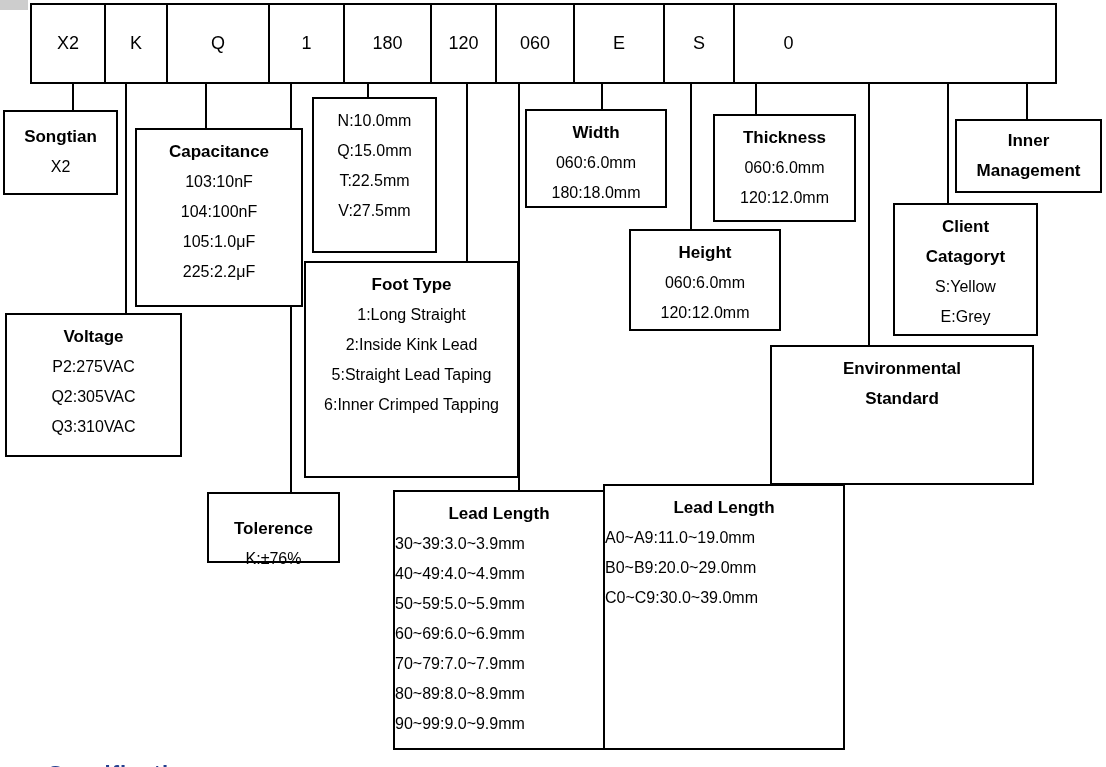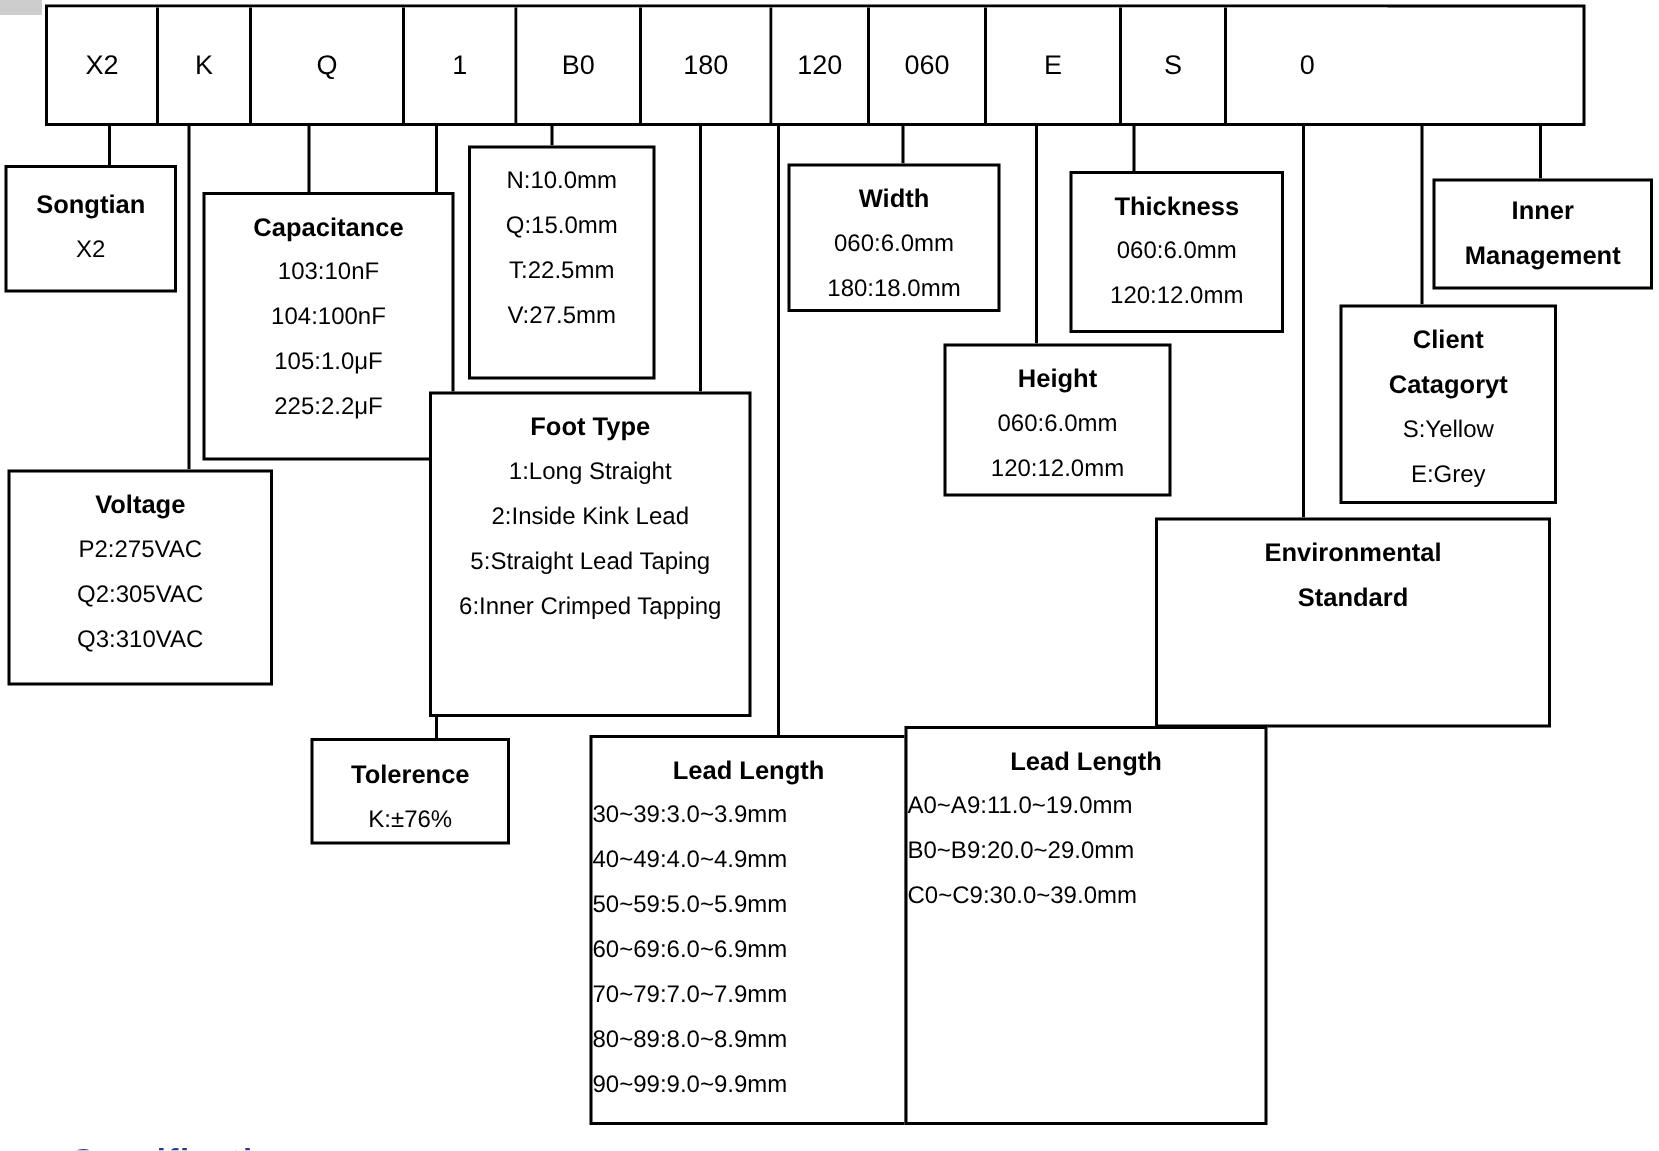--- a/index.html
+++ b/index.html
@@ -62,21 +62,20 @@
 
 <div id="stage">
 
   <div class="corner-gray"></div>
 
   <div class="code-row">
     <div class="code-cell" style="flex:0 0 74px">X2</div>
     <div class="code-cell" style="flex:0 0 62px">K</div>
     <div class="code-cell" style="flex:0 0 102px">Q</div>
     <div class="code-cell" style="flex:0 0 75px">1</div>
-    <div class="code-cell" style="flex:0 0 83px">B0</div>
     <div class="code-cell" style="flex:0 0 87px">180</div>
     <div class="code-cell" style="flex:0 0 65px">120</div>
     <div class="code-cell" style="flex:0 0 78px">060</div>
     <div class="code-cell" style="flex:0 0 90px">E</div>
     <div class="code-cell" style="flex:0 0 70px">S</div>
     <div class="code-cell" style="flex:0 0 107px">0</div>
   </div>
 
   <div class="vline" style="left:72px;top:84px;height:26px"></div>
   <div class="vline" style="left:125px;top:84px;height:229px"></div>
@@ -120,21 +119,21 @@
 
   <div class="box" style="left:312px;top:97px;width:125px;height:156px">
     <div>
         <div class="box-item">N:10.0mm</div>
         <div class="box-item">Q:15.0mm</div>
         <div class="box-item">T:22.5mm</div>
         <div class="box-item">V:27.5mm</div>
       </div>
   </div>
 
-  <div class="box narrow-items" style="left:286px;top:261px;width:215px;height:217px">
+  <div class="box narrow-items" style="left:304px;top:261px;width:215px;height:217px">
     <div class="box-title">Foot Type</div>
     <div>
         <div class="box-item">1:Long Straight</div>
         <div class="box-item">2:Inside Kink Lead</div>
         <div class="box-item">5:Straight Lead Taping</div>
         <div class="box-item">6:Inner Crimped Tapping</div>
       </div>
   </div>
 
   <div class="box" style="left:525px;top:109px;width:142px;height:99px">
@@ -173,21 +172,21 @@
         <div class="box-item">S:Yellow</div>
         <div class="box-item">E:Grey</div>
       </div>
   </div>
 
   <div class="box" style="left:770px;top:345px;width:264px;height:140px">
     <div class="box-title">Environmental</div>
     <div class="box-title">Standard</div>
   </div>
 
-  <div class="box" style="left:207px;top:492px;width:133px;height:71px;padding-top:8px">
+  <div class="box" style="left:207px;top:492px;width:133px;height:71px;padding-top:20px">
     <div class="box-title">Tolerence</div>
     <div>
         <div class="box-item">K:±76%</div>
       </div>
   </div>
 
   <div class="box items-left" style="left:393px;top:490px;width:212px;height:260px">
     <div class="box-title">Lead Length</div>
     <div>
         <div class="box-item">30~39:3.0~3.9mm</div>

